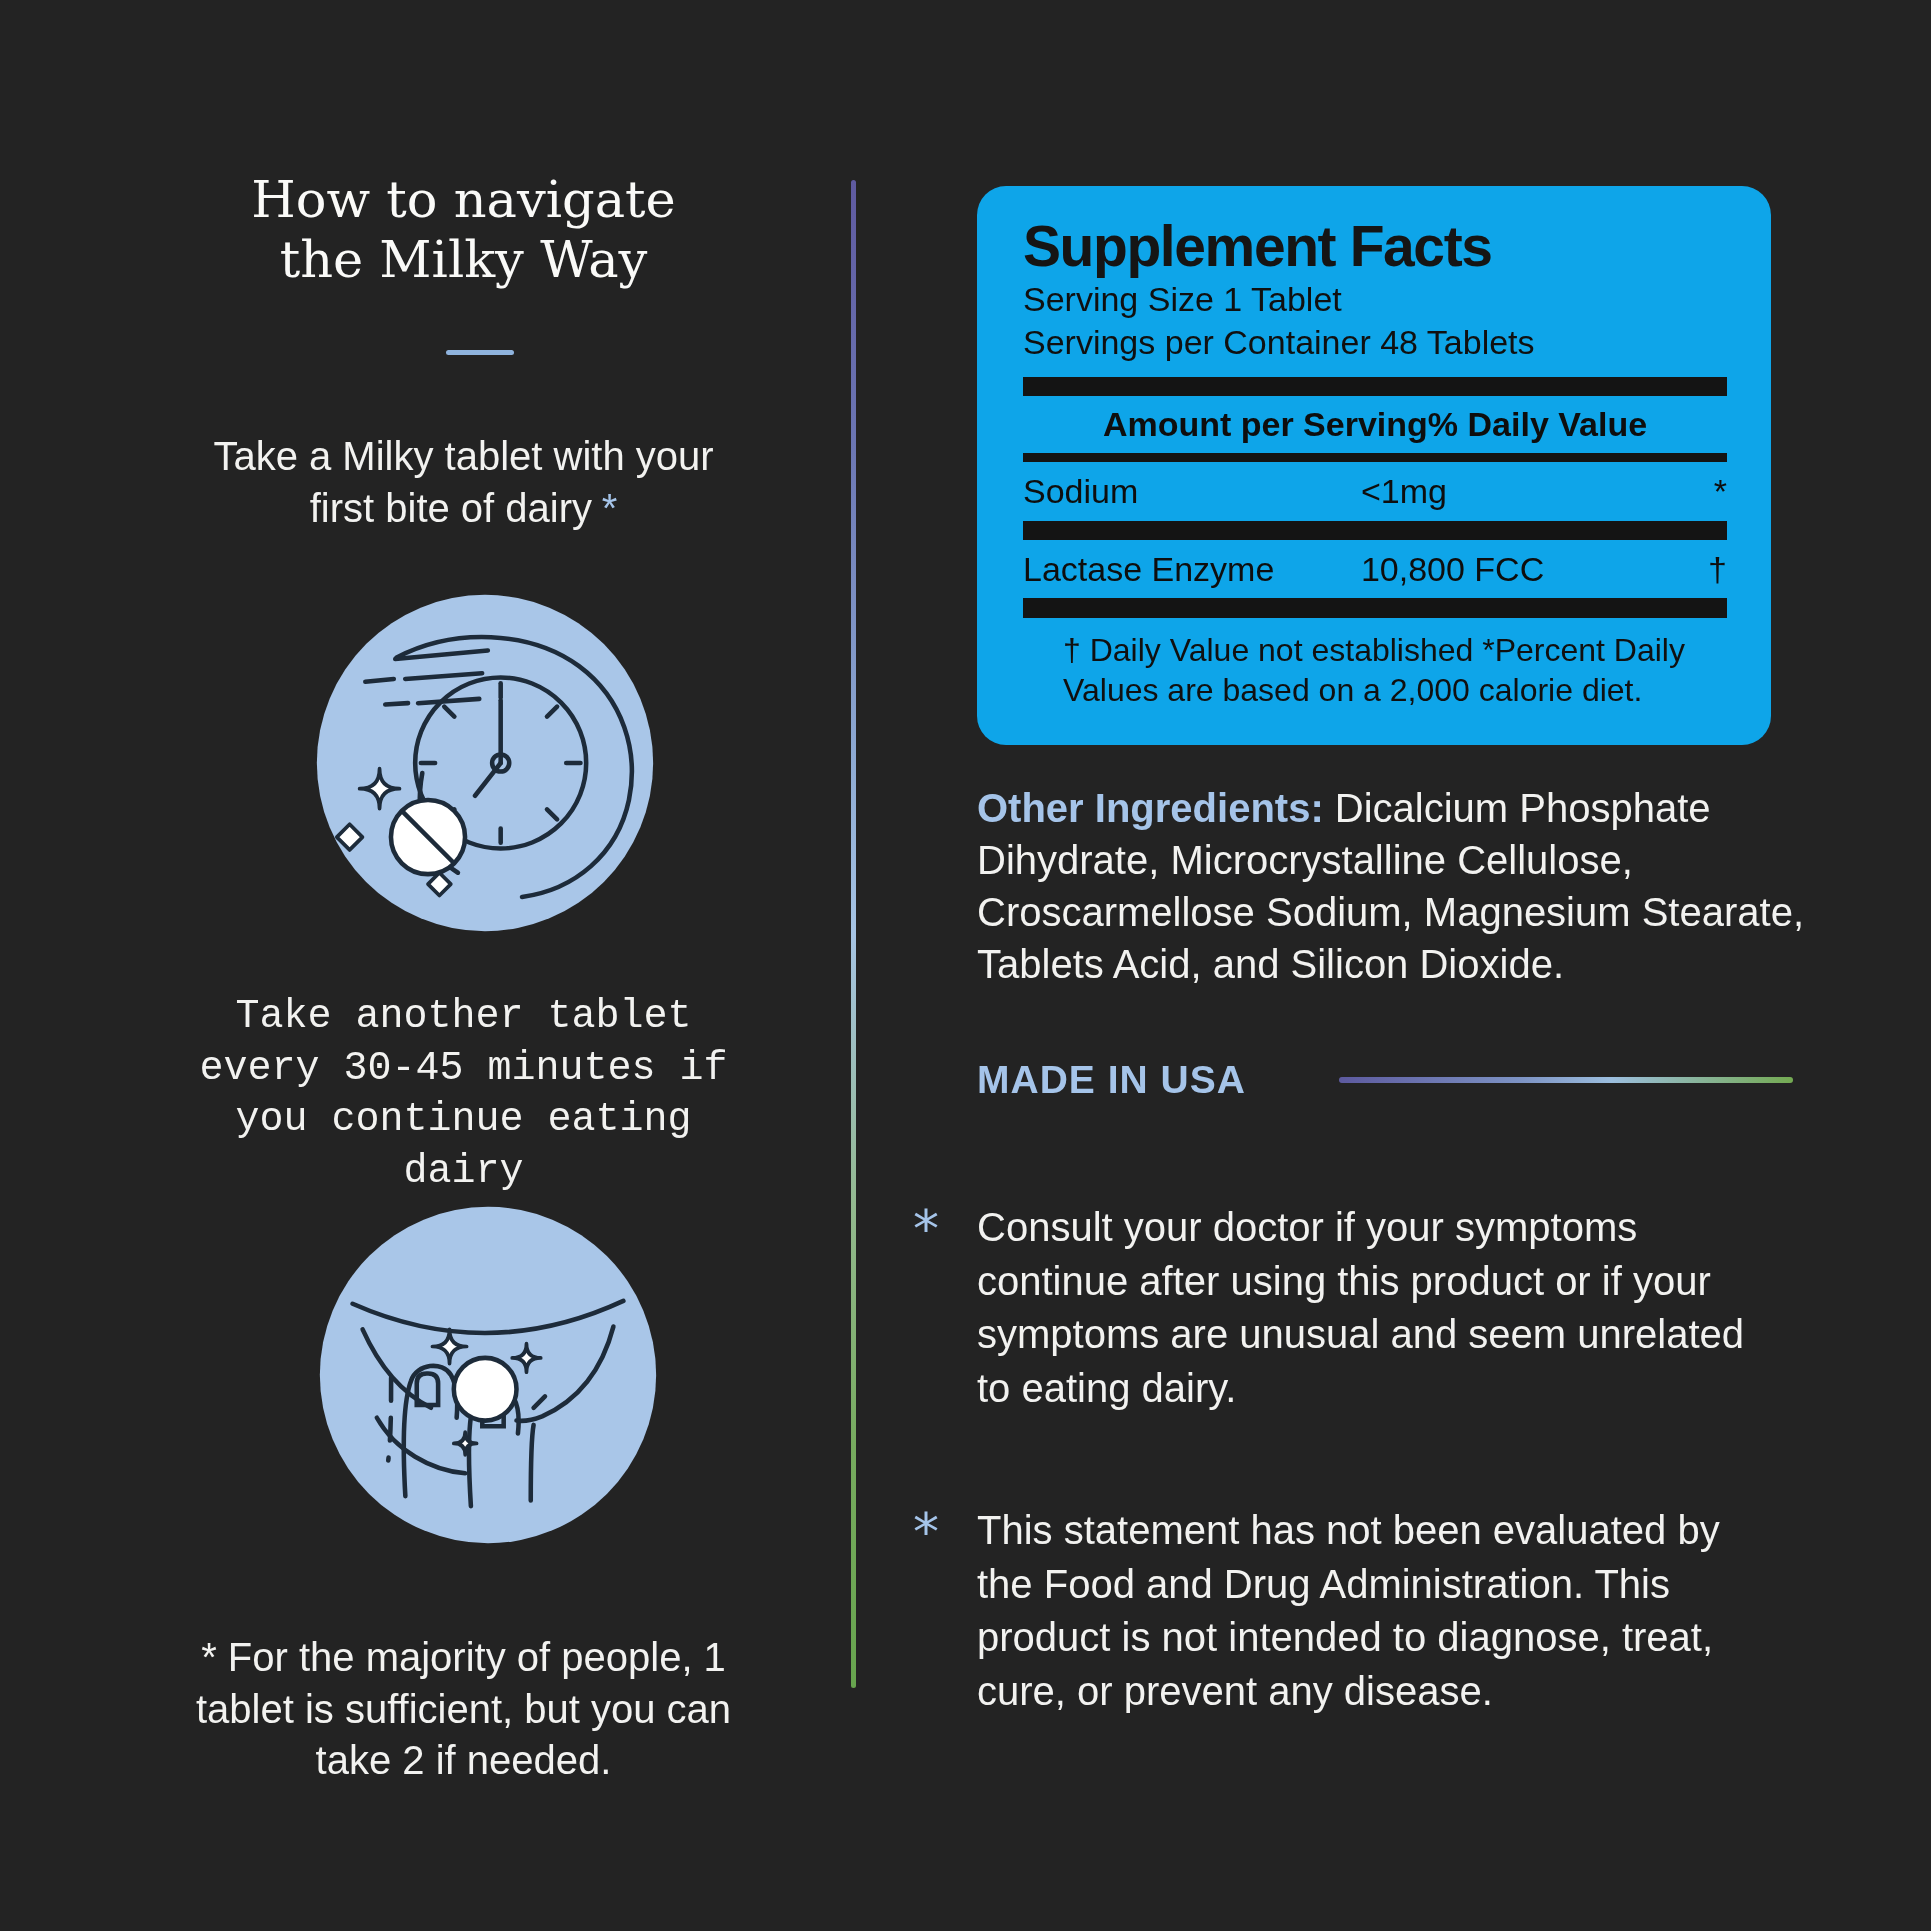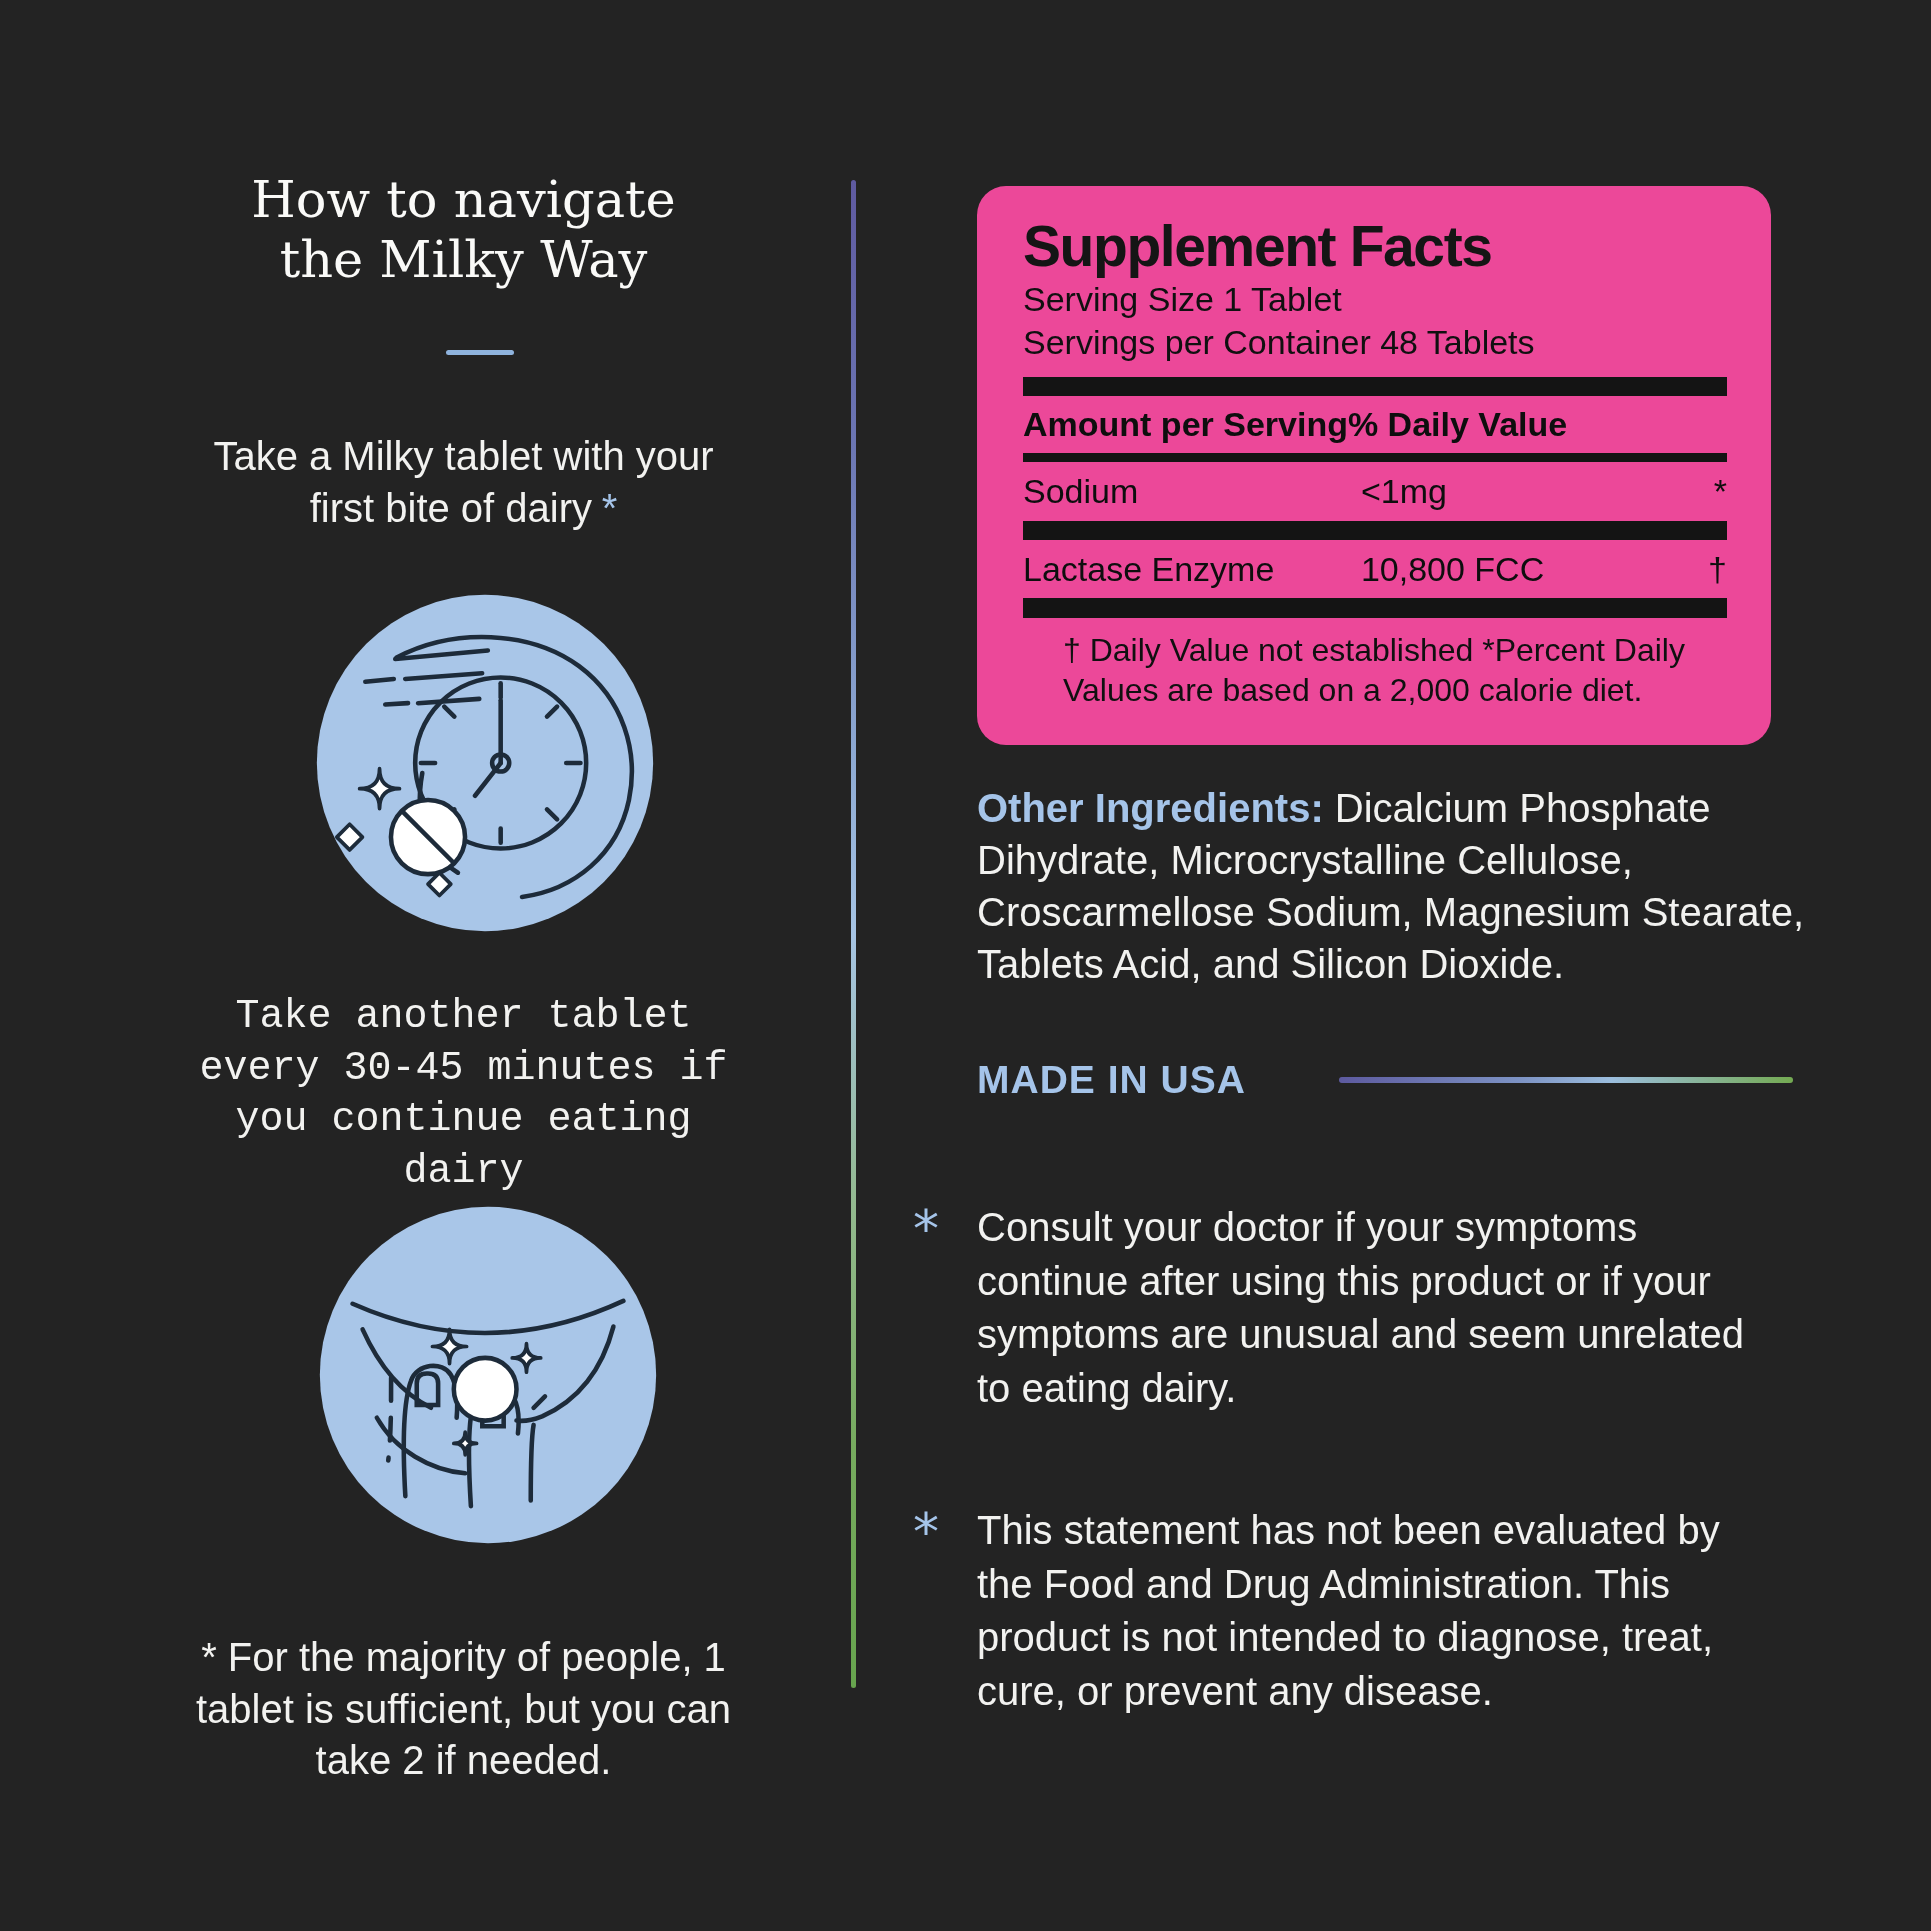--- a/index.html
+++ b/index.html
@@ -42,35 +42,35 @@
     position:absolute; top:180px; left:851px;
     width:4.8px; height:1508px; border-radius:2.9px;
     background:linear-gradient(180deg,
       #5f5aa0 0%, #6c77b4 18%, #8da9d2 38%, #a6c4e4 50%,
       #93b98f 68%, #77ab5f 84%, #67a44e 100%);
   }
 
   
   .sf-box {
     position:absolute; top:186px; left:977px; width:794px;
-    background:#ec4899; color:#0e0e0e;
+    background:#0ea5e9; color:#0e0e0e;
     border-radius:29px;
     padding:29px 44px 35px 46px;
   }
   .sf-title {
     font-size:57px; font-weight:700; letter-spacing:-1.4px;
     line-height:1.1; color:#151515;
   }
   .sf-serving { font-size:34px; line-height:1.26; color:#101010; }
   .sf-bar { background:#141414; width:100%; }
   .sf-bar-thick { height:19.3px; }
   .sf-bar-med { height:9.7px; }
   .sf-bar-1 { margin-top:13.5px; }
   .sf-colhead {
-    display:flex; justify-content:flex-start;
+    display:flex; justify-content:center;
     font-weight:700; font-size:34px; padding:8.7px 0;
   }
   .sf-row {
     display:grid; grid-template-columns:48% 1fr auto;
     font-size:34px; padding:9.7px 0; align-items:baseline;
   }
   .sf-row .sf-amount { text-align:left; }
   .sf-row .sf-dv { text-align:right; }
   .sf-footnote { margin-top:13.5px; font-size:32px; line-height:1.24; color:#101010;margin-left:40px; }
 

